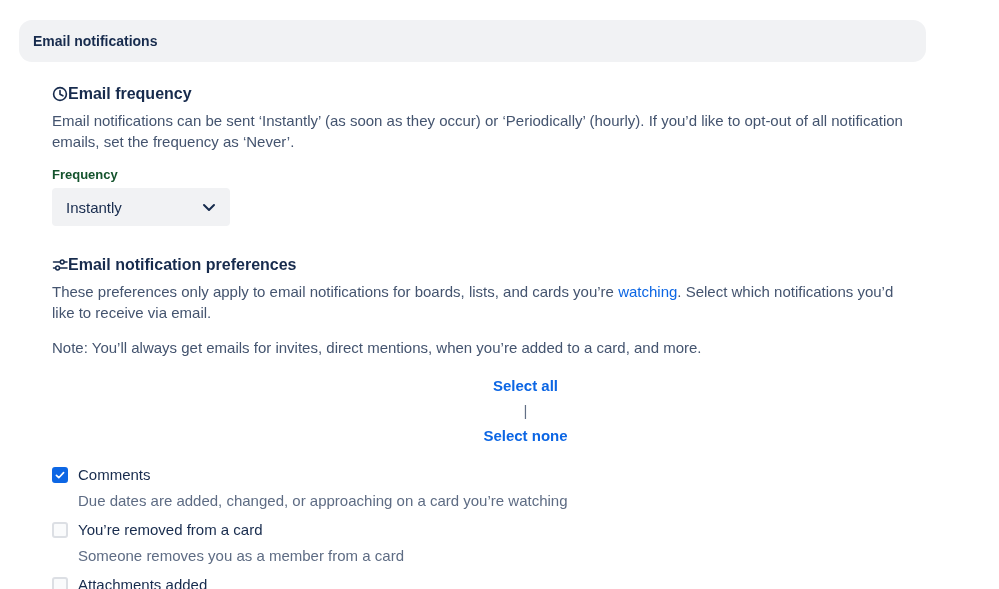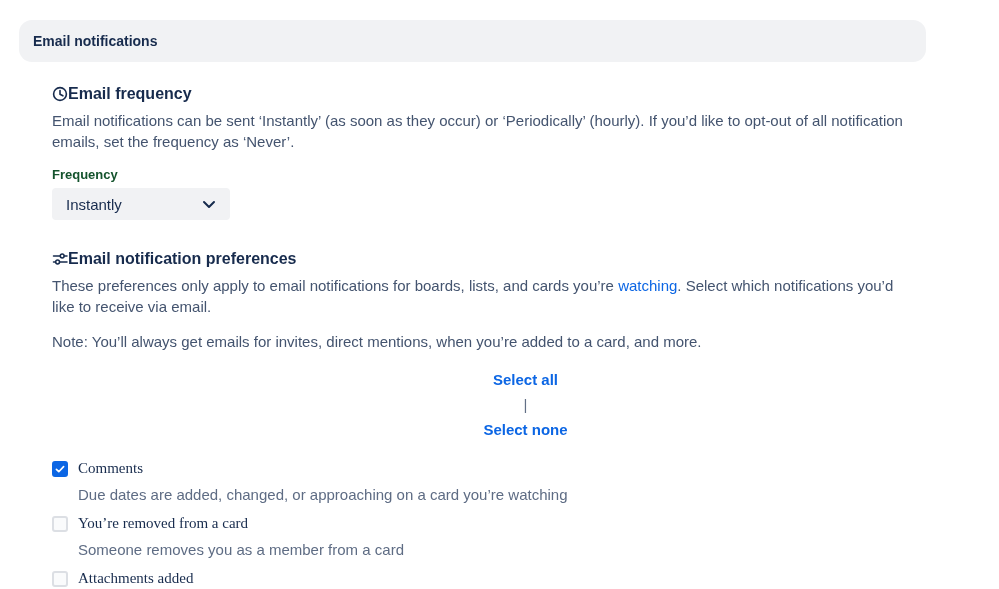--- a/index.html
+++ b/index.html
@@ -38,38 +38,38 @@
   .para.freq-desc { max-width: 868px; }
   .para.pref-desc { max-width: 852px; }
   .para.note { margin-top: 14px; max-width: 900px; }
   a.inline-link { color: #0c66e4; text-decoration: none; cursor: pointer; }
   .field-label {
     margin-top: 15px;
     font-size: 13px; font-weight: 700; color: #14532d; line-height: 16px;
   }
   .dropdown {
     margin-top: 5px;
-    width: 178px; height: 32px;
+    width: 178px; height: 38px;
     background: #f1f2f4;
     border: none; border-radius: 4px;
     display: flex; align-items: center; justify-content: space-between;
     padding: 0 14px;
     cursor: pointer;
   }
   .dropdown-value { font-size: 15px; color: #172b4d; }
   .dropdown svg { display: block; }
   .links-row {
     margin-top: 19px;
     display: flex; align-items: center; gap: 8px;
     font-size: 15px; line-height: 17px; flex-direction: column;
   }
   .links-row a { color: #0c66e4; font-weight: 700; text-decoration: none; cursor: pointer; }
   .links-sep { color: #626f86; font-weight: 400; }
   .check-list { margin-top: 22px; }
-  .check-row { display: flex; align-items: center; gap: 10px; font-family: Liberation Serif, serif; }
+  .check-row { display: flex; align-items: center; gap: 10px; }
   .checkbox {
     width: 16px; height: 16px; flex: 0 0 auto;
     border: 2px solid #dcdfe4; border-radius: 3px;
     background: #fafbfc;
     cursor: pointer;
     display: flex; align-items: center; justify-content: center;
     margin-top: 0.5px;
   }
   .checkbox svg { display: none; }
   .checkbox.checked { background: #0c66e4; border-color: #0c66e4; }

